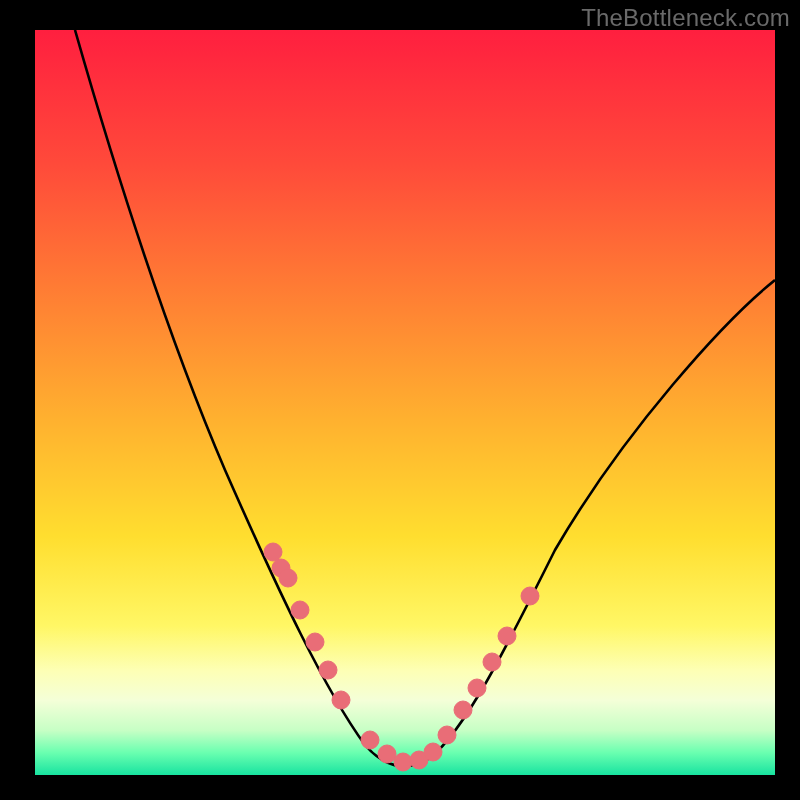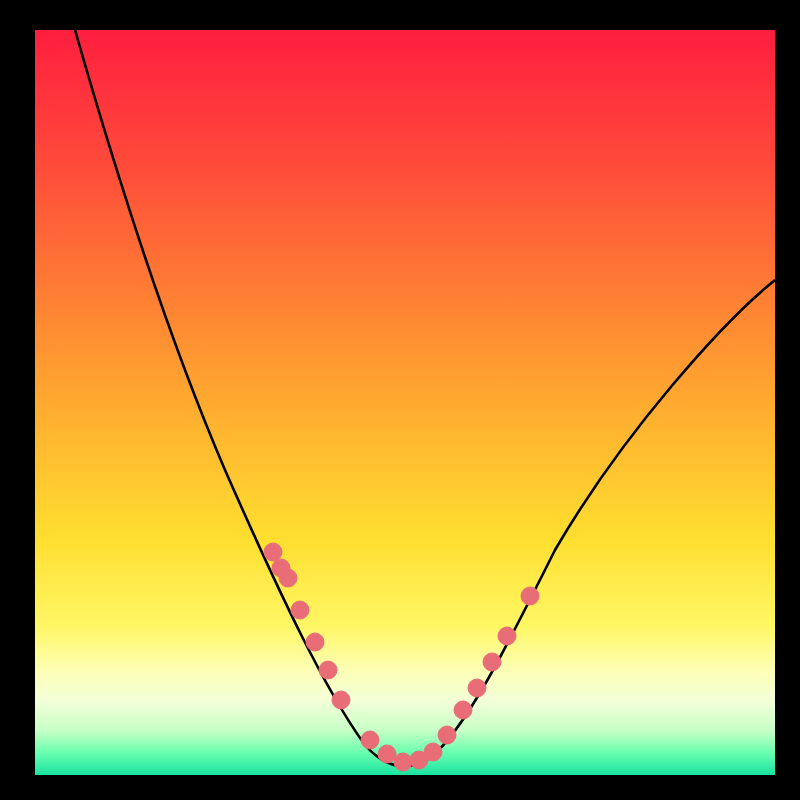--- a/index.html
+++ b/index.html
@@ -84,13 +84,14 @@
       <circle cx="398" cy="722" r="9"></circle>
       <circle cx="412" cy="705" r="9"></circle>
       <circle cx="428" cy="680" r="9"></circle>
       <circle cx="442" cy="658" r="9"></circle>
       <circle cx="457" cy="632" r="9"></circle>
       <circle cx="472" cy="606" r="9"></circle>
       <circle cx="495" cy="566" r="9"></circle>
     </g>
   </svg>
 
+  <div class="watermark">TheBottleneck.com</div>
 </div>
 
 </body></html>

